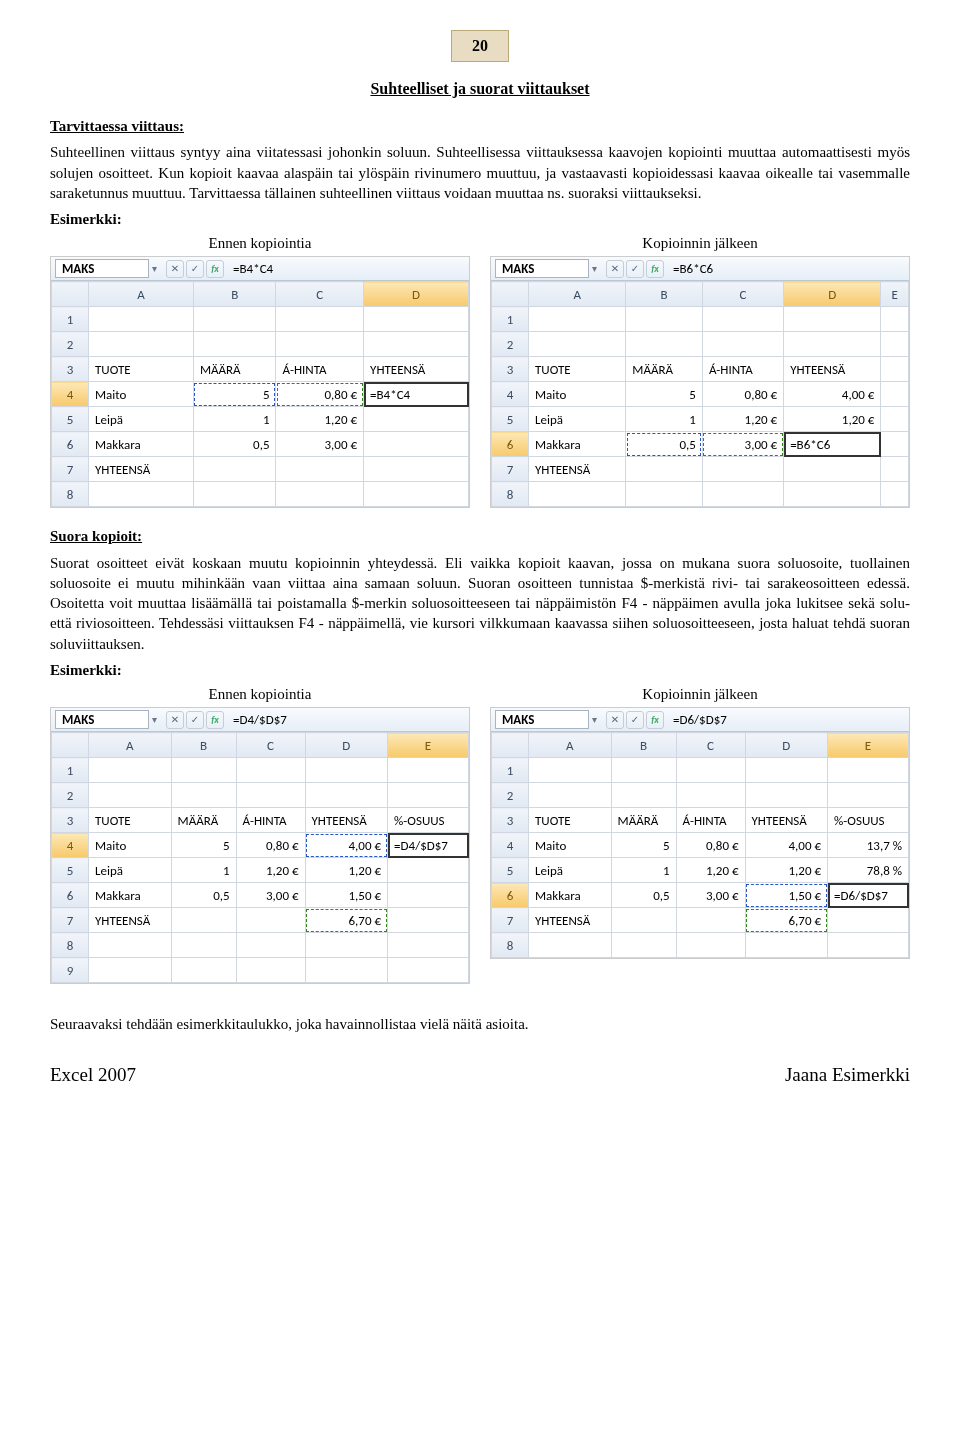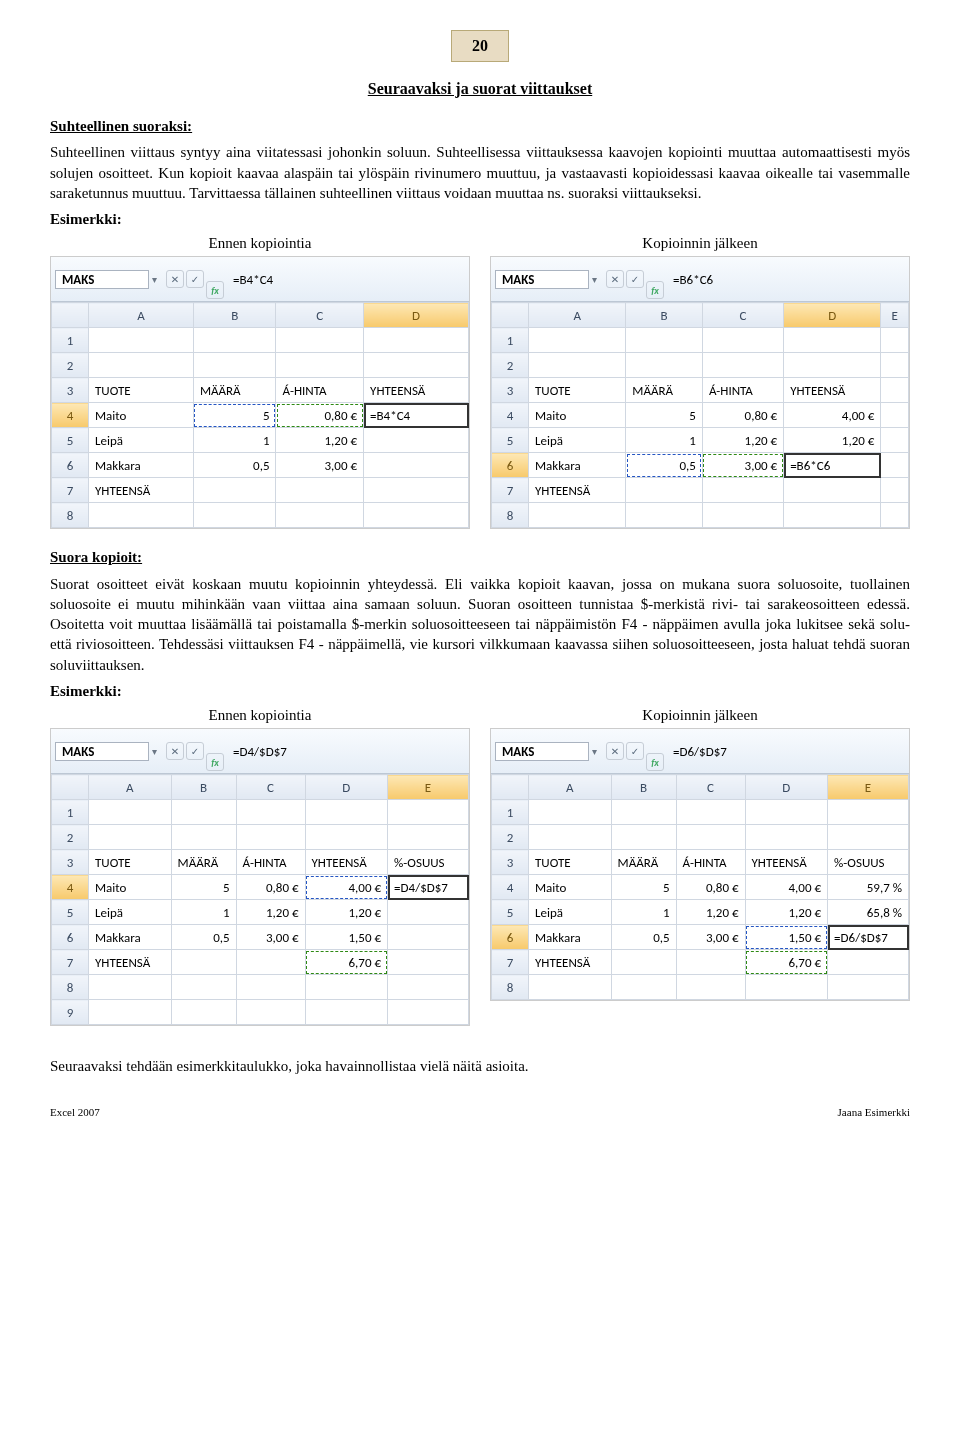--- a/index.html
+++ b/index.html
@@ -55,21 +55,21 @@
 .namebox {
   width: 80px;
   border: 1px solid #aab3c0;
   background: #fff;
   padding: 1px 6px;
   font-weight: bold;
 }
 .namebox-arrow { color:#6b7785; font-size:10px; }
 .fx-btn { display:flex; gap:2px; align-items:center; margin-left:6px; }
 .fx-ico { width:16px; height:16px; border:1px solid #c6cdd6; border-radius:3px; display:flex; align-items:center; justify-content:center; font-size:10px; color:#5a6b7d; }
-.fx-label { font-style: italic; font-weight: bold; color:#4a6;margin-top:22px; }
+.fx-label { font-style: italic; font-weight: bold; color:#4a6; }
 .fx-input { flex:1; padding:1px 6px; }
 
 .xl table { border-collapse: collapse; width: 100%; }
 .xl th, .xl td {
   border: 1px solid #d0d7e1;
   padding: 2px 6px;
   height: 20px;
   font-size: 13px;
   text-align: left;
 }
@@ -101,34 +101,34 @@
 }
 .xl td.formula {
   font-family: Calibri, Arial, sans-serif;
 }
 .xl td.dash-green { outline:1px dashed #2e8914; outline-offset:-2px; }
 .xl td.dash-blue { outline:1px dashed #2455c3; outline-offset:-2px; }
 
 .footer {
   display: flex;
   justify-content: space-between;
-  font-size: 11px;
+  font-size: 19px;
   margin-top: 30px;
 }
 </style>
 </head>
 <body>
 
 <div class="page-num-box">
   <span>20</span>
 </div>
 
-<h2 class="title">Seuraavaksi ja suorat viittaukset</h2>
-
-<p><span class="sect-label">Suhteellinen suoraksi:</span></p>
+<h2 class="title">Suhteelliset ja suorat viittaukset</h2>
+
+<p><span class="sect-label">Tarvittaessa viittaus:</span></p>
 <p>Suhteellinen viittaus syntyy aina viitatessasi johonkin soluun. Suhteellisessa viittauksessa kaavojen kopiointi muuttaa automaattisesti myös solujen osoitteet. Kun kopioit kaavaa alaspäin tai ylöspäin rivinumero muuttuu, ja vastaavasti kopioidessasi kaavaa oikealle tai vasemmalle saraketunnus muuttuu. Tarvittaessa tällainen suhteellinen viittaus voidaan muuttaa ns. suoraksi viittaukseksi.</p>
 <p><b>Esimerkki:</b></p>
 
 <div class="eximg-row">
   <div class="eximg-col">
     <div class="caption">Ennen kopiointia</div>
     <div class="xl" id="xl1a">
         <div class="namebox-row">
           <div class="namebox">MAKS</div>
           <span class="namebox-arrow">▾</span>
@@ -459,29 +459,29 @@
               <td class="">Á-HINTA</td>
               <td class="">YHTEENSÄ</td>
               <td class="">%-OSUUS</td>
             </tr>
             <tr>
               <td class="rownum">4</td>
               <td class="">Maito</td>
               <td class="num">5</td>
               <td class="num">0,80 €</td>
               <td class="num">4,00 €</td>
-              <td class="num">59,7 %</td>
+              <td class="num">13,7 %</td>
             </tr>
             <tr>
               <td class="rownum">5</td>
               <td class="">Leipä</td>
               <td class="num">1</td>
               <td class="num">1,20 €</td>
               <td class="num">1,20 €</td>
-              <td class="num">65,8 %</td>
+              <td class="num">78,8 %</td>
             </tr>
             <tr>
               <td class="rownum active">6</td>
               <td class="">Makkara</td>
               <td class="num">0,5</td>
               <td class="num">3,00 €</td>
               <td class="num dash-blue">1,50 €</td>
               <td class="sel formula">=D6/$D$7</td>
             </tr>
             <tr>

